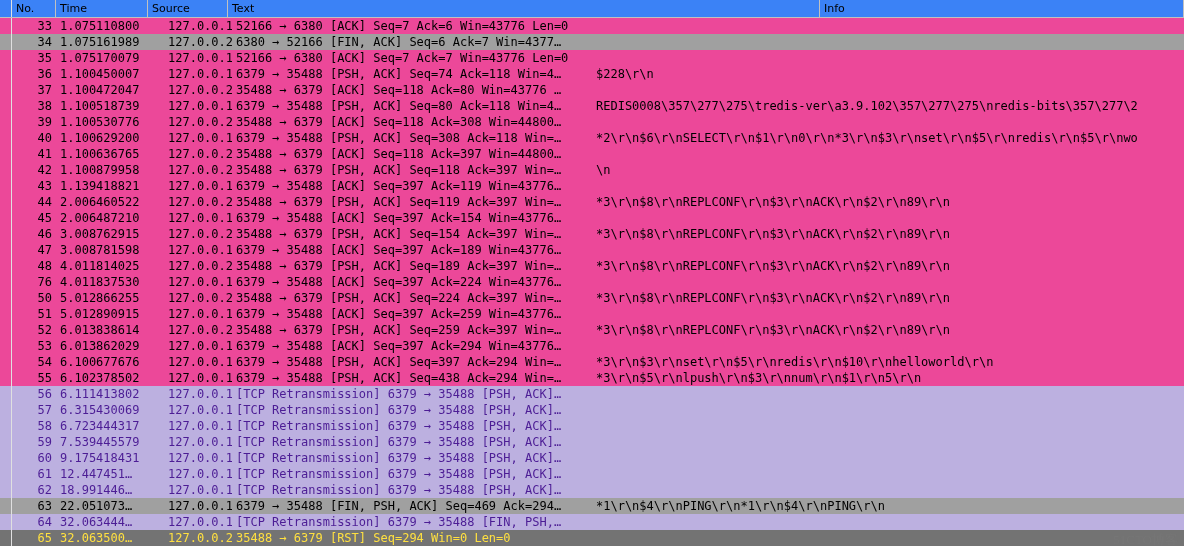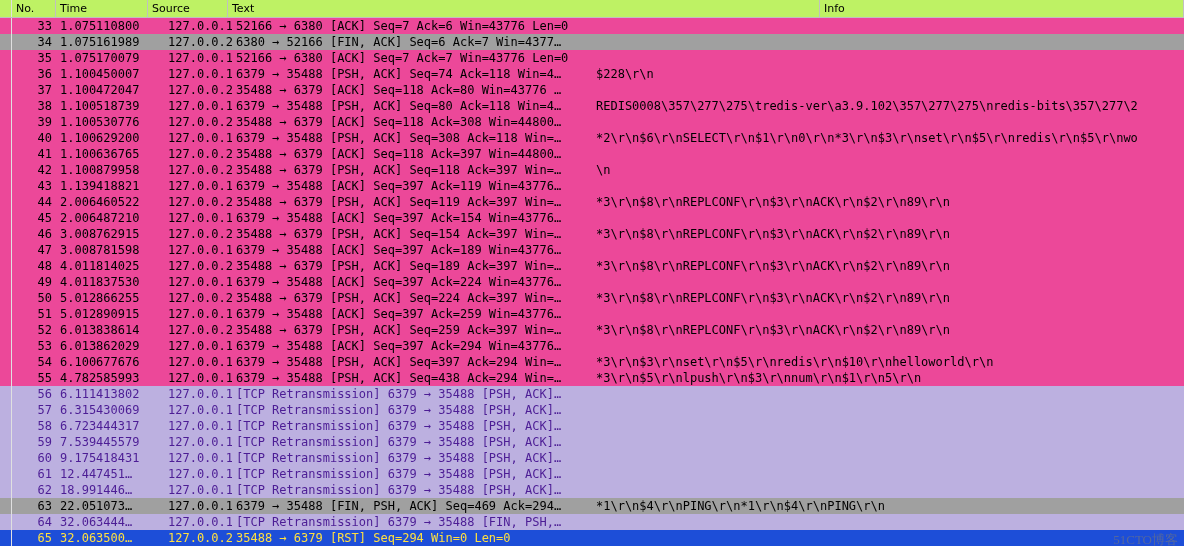--- a/index.html
+++ b/index.html
@@ -6,21 +6,21 @@
   body {
     font-family: "DejaVu Sans Mono", "Liberation Mono", Consolas, monospace;
     font-size: 12px;
     background: #fff;
     width: 1184px;
     overflow: hidden;
     white-space: nowrap;
   }
   .header-row {
     display: flex;
-    background: #bef264;
+    background: #3b82f6;
     border-bottom: 1px solid #c0c0c0;
     height: 18px;
     line-height: 18px;
   }
   .header-cell {
     padding: 0 4px;
     border-right: 1px solid #c0c0c0;
     color: #000;
     font-family: "DejaVu Sans", "Liberation Sans", Arial, sans-serif;
     font-size: 11px;
@@ -42,21 +42,21 @@
   .row .col-no   { width: 44px;  text-align: right; padding-right: 4px; }
   .row .col-time { width: 108px; text-align: left; }
   .row .col-src  { width: 68px;  text-align: right; }
   .row .col-info { width: 360px; text-align: left; }
   .row .col-text { flex: 1;      text-align: left; }
 
   .bg-lavender { background: #ec4899; color: #000; }
   .bg-grey     { background: #a0a0a0; color: #000; }
   .bg-purple   { background: #bcb0e0; }
   .fg-red      { color: #4c1d95; }
-  .bg-red      { background: #1d4ed8; }
+  .bg-red      { background: #737373; }
   .fg-yellow   { color: #ffe040; }
   .watermark {
     position: fixed; right: 6px; bottom: 4px;
     color: rgba(120,120,120,0.6);
     font-family: Liberation Serif, serif; font-size: 13px;
   }
   .tree-col { width: 12px; flex-shrink: 0; border-right: 1px solid #e0e0e0; }
 </style>
 </head>
 <body>
@@ -194,21 +194,21 @@
     <div class="row bg-lavender">
       <div class="tree-col"></div>
       <div class="cell col-no">48</div>
       <div class="cell col-time">4.011814025</div>
       <div class="cell col-src">127.0.0.2</div>
       <div class="cell col-info">35488 → 6379 [PSH, ACK] Seq=189 Ack=397 Win=…</div>
       <div class="cell col-text">*3\r\n$8\r\nREPLCONF\r\n$3\r\nACK\r\n$2\r\n89\r\n</div>
     </div>
     <div class="row bg-lavender">
       <div class="tree-col"></div>
-      <div class="cell col-no">49</div>
+      <div class="cell col-no">76</div>
       <div class="cell col-time">4.011837530</div>
       <div class="cell col-src">127.0.0.1</div>
       <div class="cell col-info">6379 → 35488 [ACK] Seq=397 Ack=224 Win=43776…</div>
       <div class="cell col-text"></div>
     </div>
     <div class="row bg-lavender">
       <div class="tree-col"></div>
       <div class="cell col-no">50</div>
       <div class="cell col-time">5.012866255</div>
       <div class="cell col-src">127.0.0.2</div>
@@ -243,21 +243,21 @@
       <div class="tree-col"></div>
       <div class="cell col-no">54</div>
       <div class="cell col-time">6.100677676</div>
       <div class="cell col-src">127.0.0.1</div>
       <div class="cell col-info">6379 → 35488 [PSH, ACK] Seq=397 Ack=294 Win=…</div>
       <div class="cell col-text">*3\r\n$3\r\nset\r\n$5\r\nredis\r\n$10\r\nhelloworld\r\n</div>
     </div>
     <div class="row bg-lavender">
       <div class="tree-col"></div>
       <div class="cell col-no">55</div>
-      <div class="cell col-time">4.782585993</div>
+      <div class="cell col-time">6.102378502</div>
       <div class="cell col-src">127.0.0.1</div>
       <div class="cell col-info">6379 → 35488 [PSH, ACK] Seq=438 Ack=294 Win=…</div>
       <div class="cell col-text">*3\r\n$5\r\nlpush\r\n$3\r\nnum\r\n$1\r\n5\r\n</div>
     </div>
     <div class="row bg-purple fg-red">
       <div class="tree-col"></div>
       <div class="cell col-no">56</div>
       <div class="cell col-time">6.111413802</div>
       <div class="cell col-src">127.0.0.1</div>
       <div class="cell col-info">[TCP Retransmission] 6379 → 35488 [PSH, ACK]…</div>

